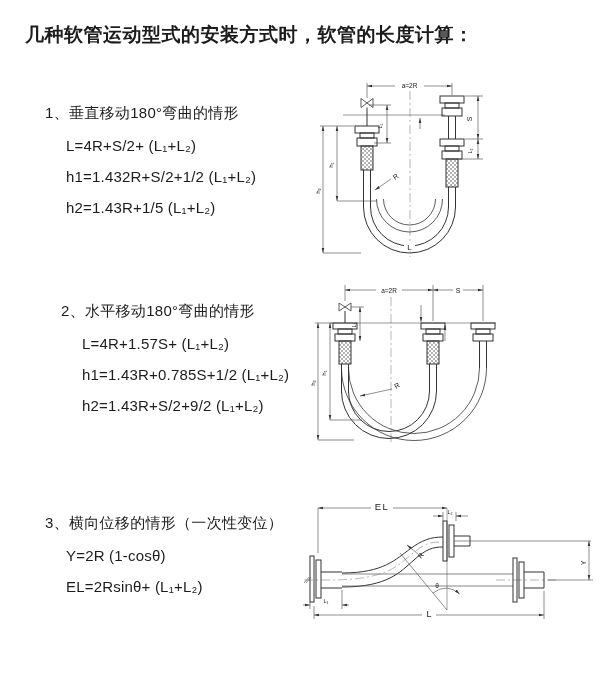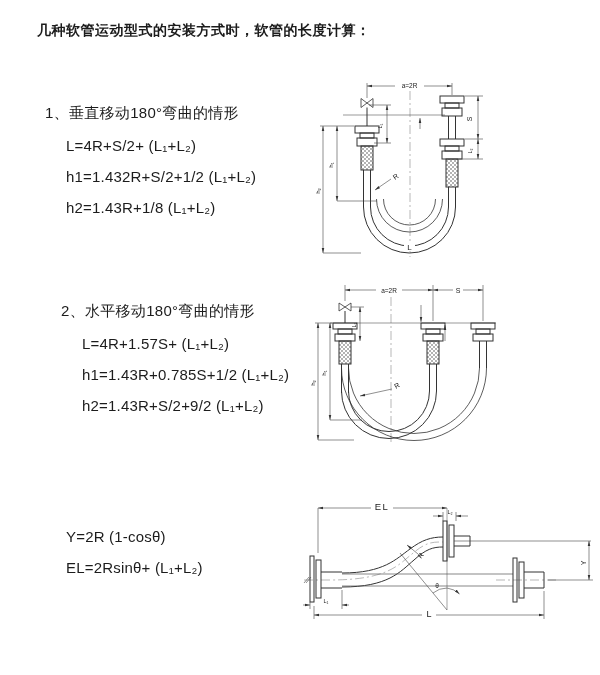--- a/index.html
+++ b/index.html
@@ -1,18 +1,18 @@
 <!DOCTYPE html>
 <html><head>
 <meta charset="utf-8">
 <style>
   html,body{margin:0;padding:0;}
   body{width:600px;height:675px;background:#fff;font-family:"Liberation Sans","DejaVu Sans",sans-serif;color:#1c1c1c;}
   .page{position:relative;width:600px;height:675px;background:#fff;overflow:hidden;}
-  .title{position:absolute;left:37px;top:22px;font-size:14px;font-weight:700;letter-spacing:.5px;}
+  .title{position:absolute;left:25px;top:22px;font-size:19px;font-weight:700;letter-spacing:.5px;}
   .sec{position:absolute;left:45px;width:275px;}
   .sec-heading{font-size:15px;font-weight:400;letter-spacing:.3px;}
   .formula{font-size:15px;font-weight:400;margin:14px 0 0 21px;letter-spacing:.2px;white-space:nowrap;}
   svg{position:absolute;overflow:visible;}
   svg text{fill:#222;font-family:"Liberation Sans","DejaVu Sans",sans-serif;}
   .geo{stroke:#333;fill:none;stroke-width:1;}
   .thin{stroke-width:.6;stroke:#555;}
   .dim{stroke:#444;stroke-width:.6;fill:none;}
   .cl{stroke:#888;stroke-width:.6;stroke-dasharray:9 3 2 3;fill:none;}
 </style>
@@ -20,31 +20,32 @@
 <body>
 
 <div class="page">
 
   <div class="title">几种软管运动型式的安装方式时，软管的长度计算：</div>
 
   <div class="sec" style="top:104px;">
     <div class="sec-heading">1、垂直移动180°弯曲的情形</div>
     <div class="formula">L=4R+S/2+ (L₁+L₂)</div>
     <div class="formula">h1=1.432R+S/2+1/2 (L₁+L₂)</div>
-    <div class="formula">h2=1.43R+1/8 (L₁+L₂)</div>
+    <div class="formula">h2=1.43R+1/5 (L₁+L₂)</div>
   </div>
 
   <div class="sec" style="top:302px;margin-left:16px;">
     <div class="sec-heading">2、水平移动180°弯曲的情形</div>
     <div class="formula">L=4R+1.57S+ (L₁+L₂)</div>
     <div class="formula">h1=1.43R+0.785S+1/2 (L₁+L₂)</div>
     <div class="formula">h2=1.43R+S/2+9/2 (L₁+L₂)</div>
   </div>
 
   <div class="sec" style="top:514px;">
+    <div class="sec-heading">3、横向位移的情形（一次性变位）</div>
     <div class="formula">Y=2R (1-cosθ)</div>
     <div class="formula">EL=2Rsinθ+ (L₁+L₂)</div>
   </div>
 
   <svg viewBox="0 0 285 187" style="left:315px;top:73px;width:285px;height:187px">
     <defs>
       <marker id="ar1" viewBox="0 0 10 6" refX="9.5" refY="3" markerWidth="9" markerHeight="6" orient="auto-start-reverse">
         <path d="M0,0.6 L9.5,3 L0,5.4 Z" fill="#333"></path>
       </marker>
       <pattern id="ht1" width="4" height="4" patternUnits="userSpaceOnUse">

